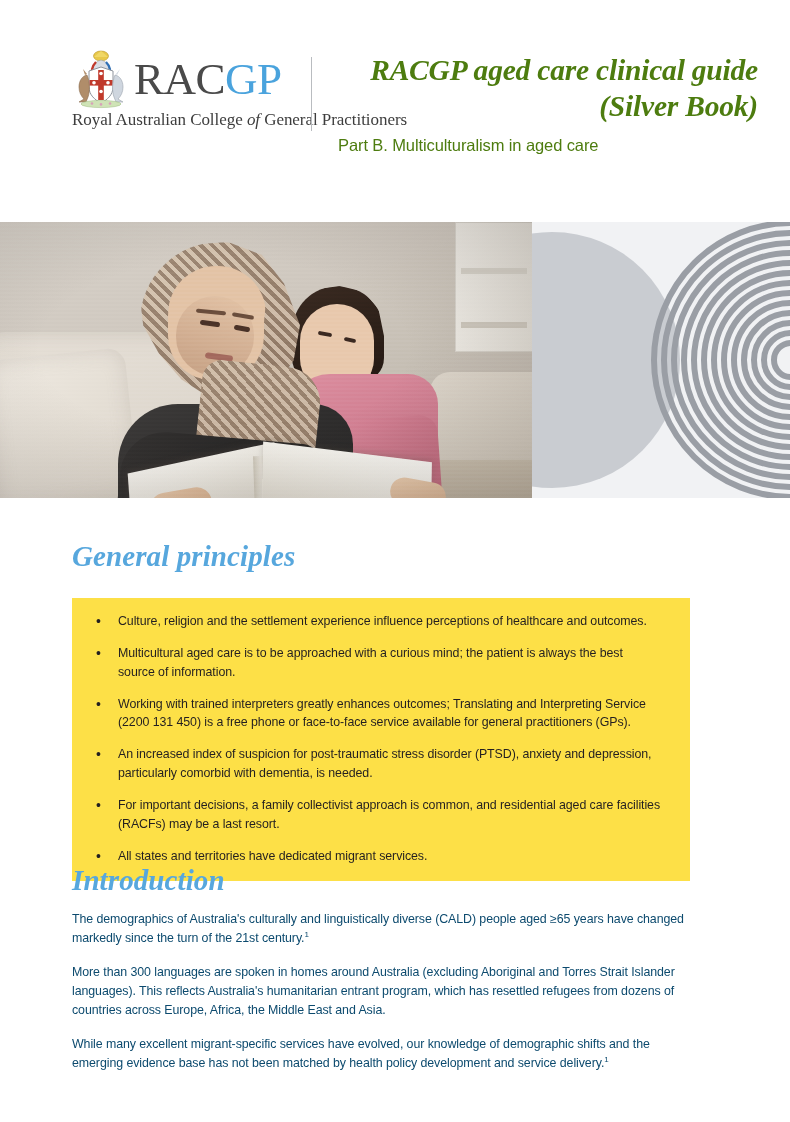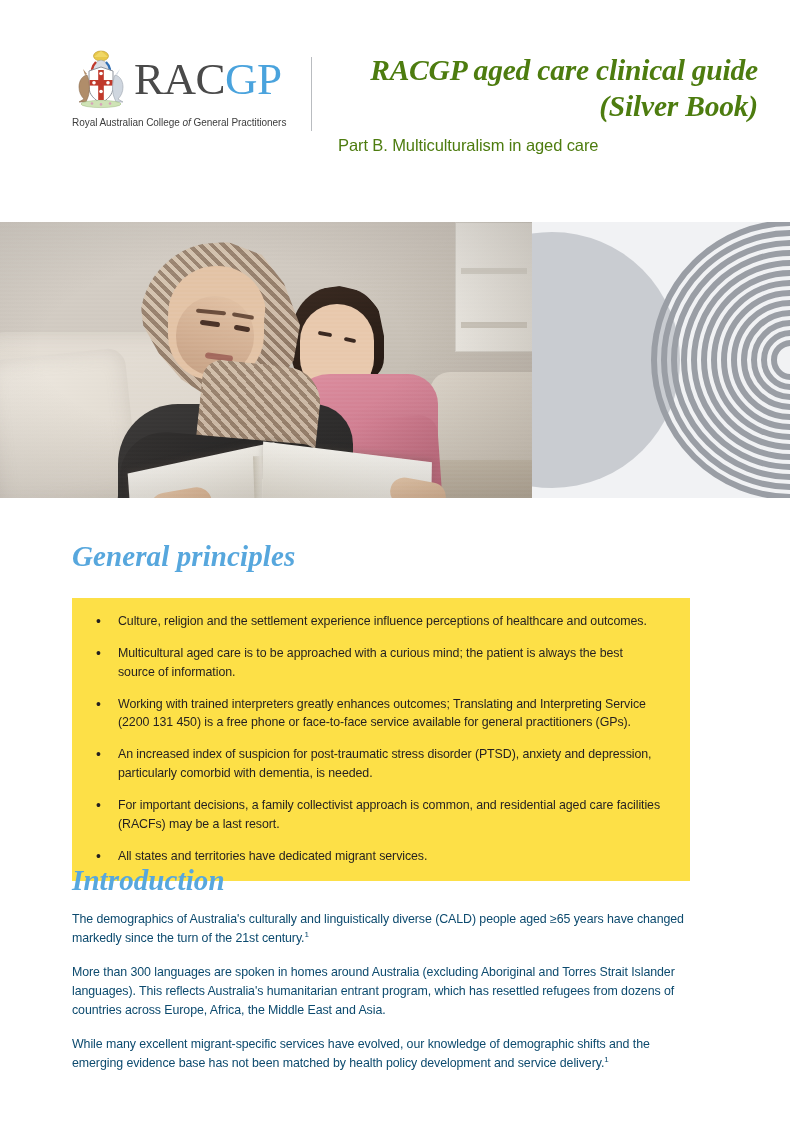--- a/index.html
+++ b/index.html
@@ -55,24 +55,23 @@
     font-size: 45px;
     letter-spacing: -0.5px;
     line-height: 1;
     margin-left: 4px;
     white-space: nowrap;
   }
   .racgp-word .rac { color: #4a4a4a; }
   .racgp-word .gp  { color: #4aa3dd; }
 
   .logo-tagline {
-    font-family: Liberation Sans, sans-serif;
-    font-size: 10px;
+    font-family: Liberation Serif, serif;
+    font-size: 17px;
     color: #3d3d3d;
-    margin-top: 7px;
     white-space: nowrap;
     letter-spacing: -0.05px;
   }
   .logo-tagline i { font-style: italic; }
 
   .header-divider {
     position: absolute;
     left: 311px;
     top: 57px;
     width: 1px;

